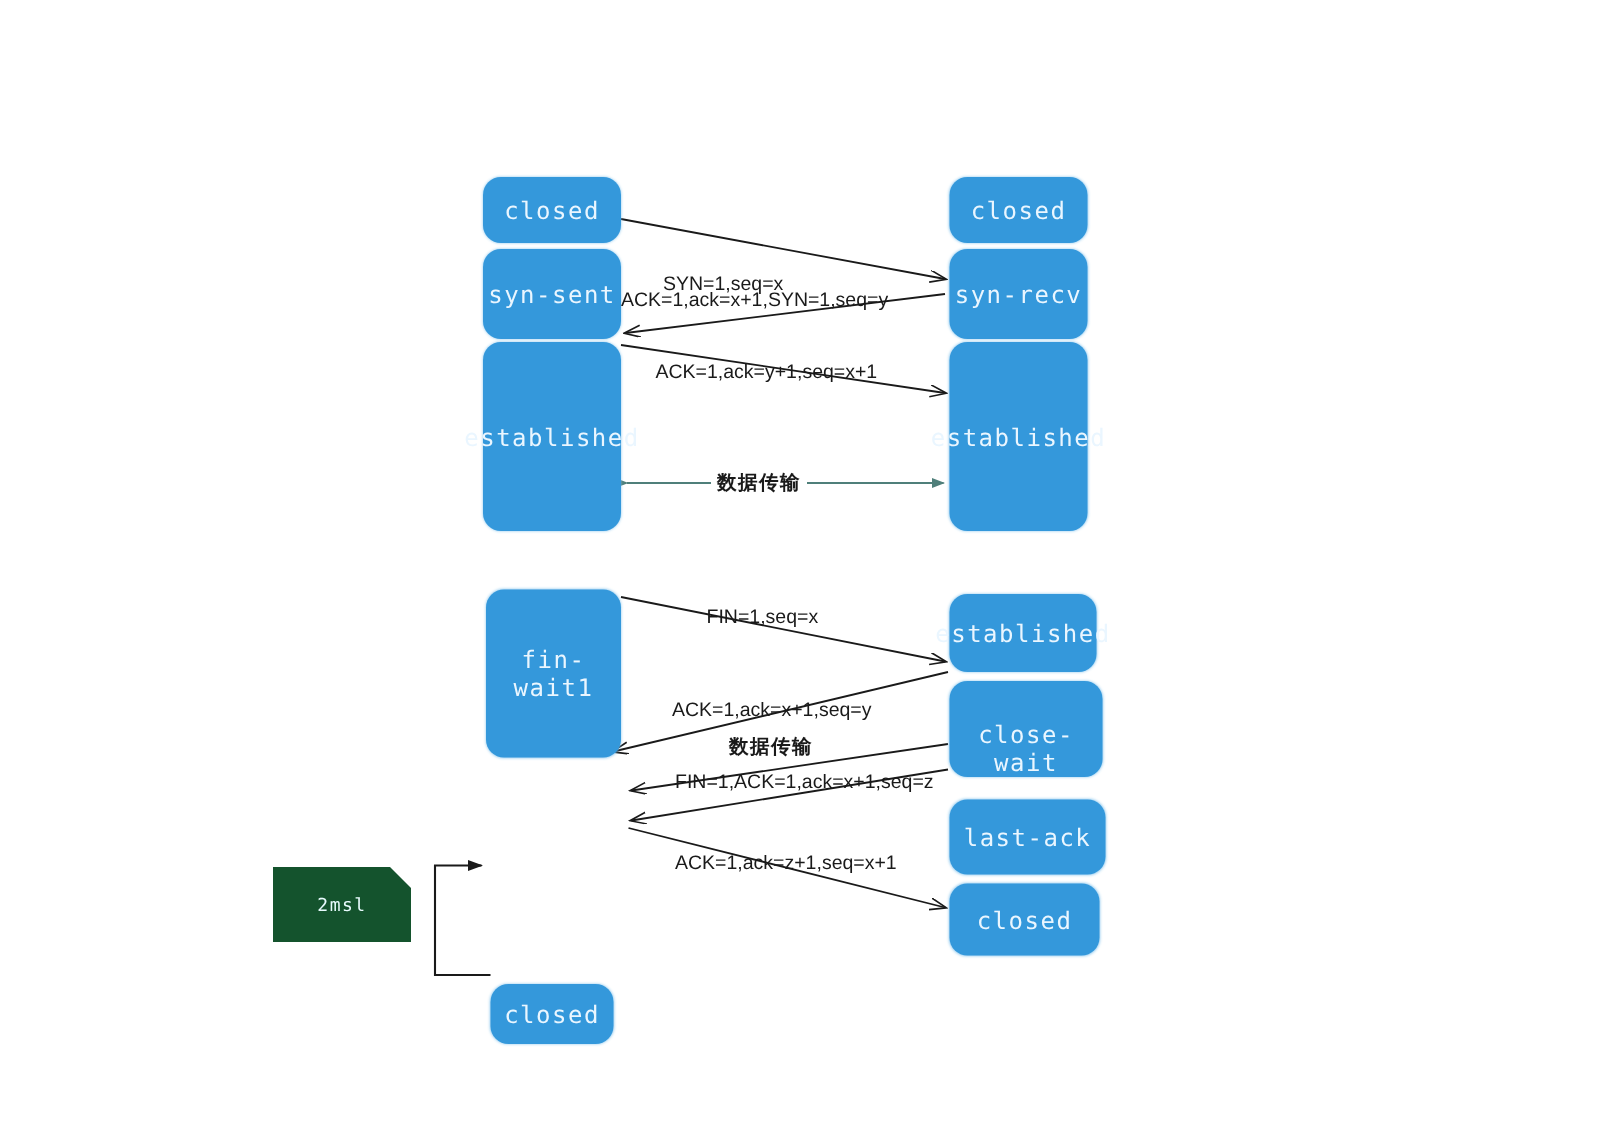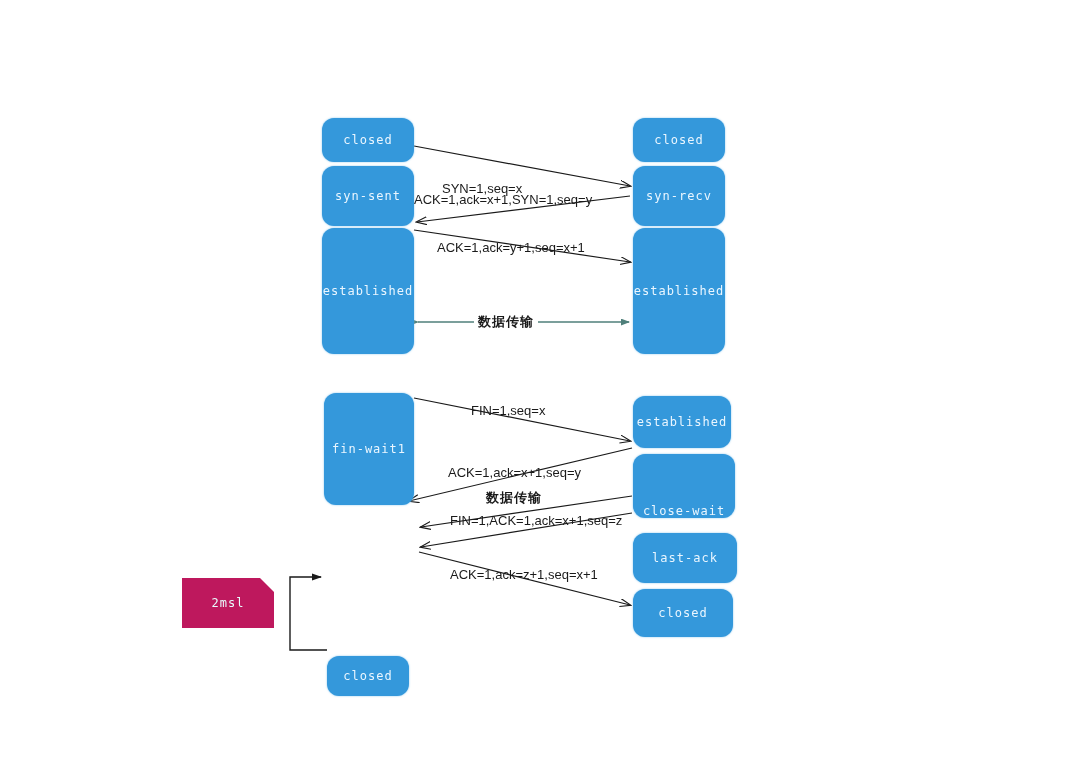--- a/index.html
+++ b/index.html
@@ -11,32 +11,32 @@
   }
   #stage{position:relative;width:1080px;height:764px;}
 
   
   .node{
     position:absolute;
     background:#3498db;
     border-radius:12px;
     color:#eaf6ff;
     font-family:"DejaVu Sans Mono", monospace;
-    font-size:12px;
+    font-size:16px;
     letter-spacing:1px;
     display:flex;align-items:center;justify-content:center;
     text-align:center;
     box-sizing:border-box;
     box-shadow:0 0 2px rgba(120,190,235,.9);
   }
 
   
   .note{
     position:absolute;
-    background:#be185d;
+    background:#14532d;
     color:#e8fbfd;
     font-family:"DejaVu Sans Mono", monospace;
     font-size:12px;
     letter-spacing:1px;
     display:flex;align-items:center;justify-content:center;
     clip-path:polygon(0 0, calc(100% - 14px) 0, 100% 14px, 100% 100%, 0 100%);
     box-sizing:border-box;
   }
 
   

